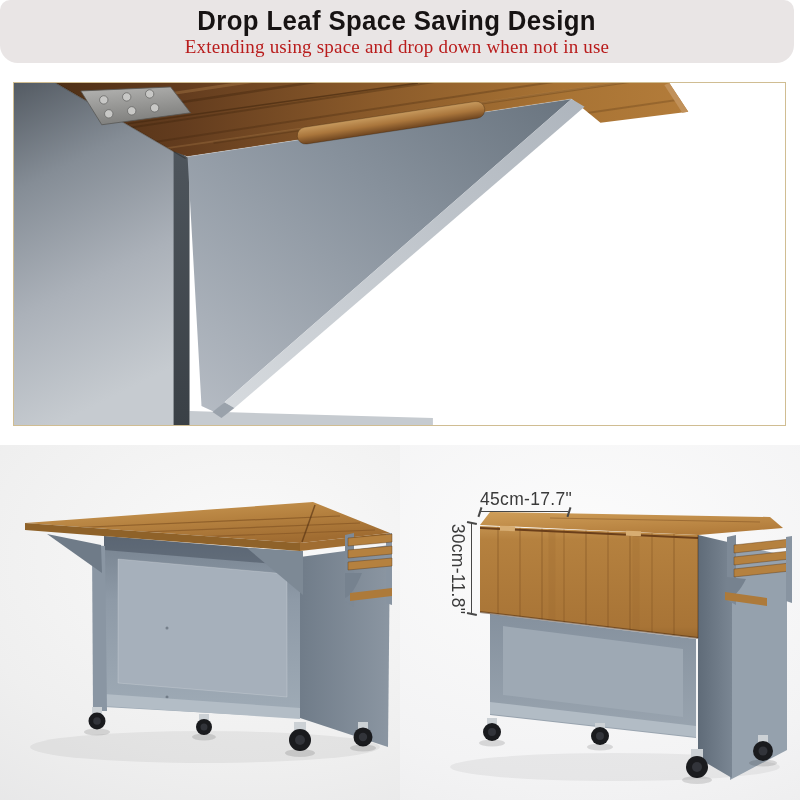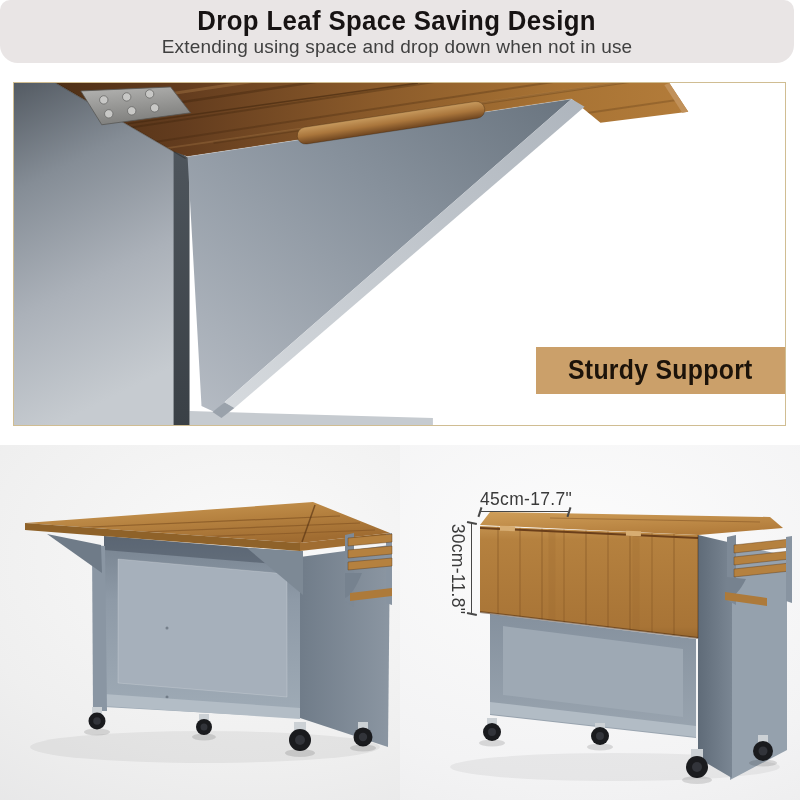--- a/index.html
+++ b/index.html
@@ -4,21 +4,21 @@
 <style>
   html,body{margin:0;padding:0;}
   body{width:800px;height:800px;position:relative;background:#ffffff;
        font-family:"Liberation Sans",sans-serif;overflow:hidden;}
 
   
   .header-bar{position:absolute;left:0;top:0;width:794px;height:63px;
       background:#e9e5e5;border-radius:10px 10px 18px 18px;text-align:center;}
   .page-title{display:inline-block;margin-top:5px;font-size:28px;font-weight:800;
       color:#171313;letter-spacing:.4px;transform:scaleX(.92);white-space:nowrap;}
-  .page-subtitle{font-size:19px;color:#404040;margin-top:-1px;letter-spacing:.2px;}
+  .page-subtitle{font-size:19px;color:#b91c1c;margin-top:-1px;letter-spacing:.2px;font-family:Liberation Serif, serif;}
 
   
   .hero-photo{position:absolute;left:13px;top:82px;width:773px;height:344px;
       border:1.5px solid #d0bd92;background:#ffffff;box-sizing:border-box;}
   .hero-photo svg{position:absolute;left:0;top:0;width:100%;height:100%;}
   .badge{position:absolute;left:522px;top:264px;width:249px;height:47px;
       background:#cba06a;display:flex;align-items:center;justify-content:center;}
   .badge-text{font-size:27px;font-weight:800;color:#1c130a;transform:scaleX(.92);
       letter-spacing:.3px;white-space:nowrap;}
 
@@ -130,23 +130,20 @@
         <circle cx="90" cy="17" r="4.2"></circle>
           <circle cx="113" cy="14" r="4.2"></circle>
           <circle cx="136" cy="11" r="4.2"></circle>
         <circle cx="95" cy="31" r="4.2"></circle>
           <circle cx="118" cy="28" r="4.2"></circle>
           <circle cx="141" cy="25" r="4.2"></circle>
       </g>
     </g>
   </svg>
 
-  <div class="badge">
-    <span class="badge-text">Sturdy Support</span>
-  </div>
 </div>
 
 <div class="photo-left">
   <svg width="400" height="355" viewBox="0 0 400 355">
     <defs>
       <linearGradient id="gTop" x1="0" y1="0" x2="0.6" y2="1">
         <stop offset="0" stop-color="#ce9d57"></stop>
           <stop offset="0.55" stop-color="#b5813f"></stop>
         <stop offset="1" stop-color="#a06c31"></stop>
       </linearGradient>

